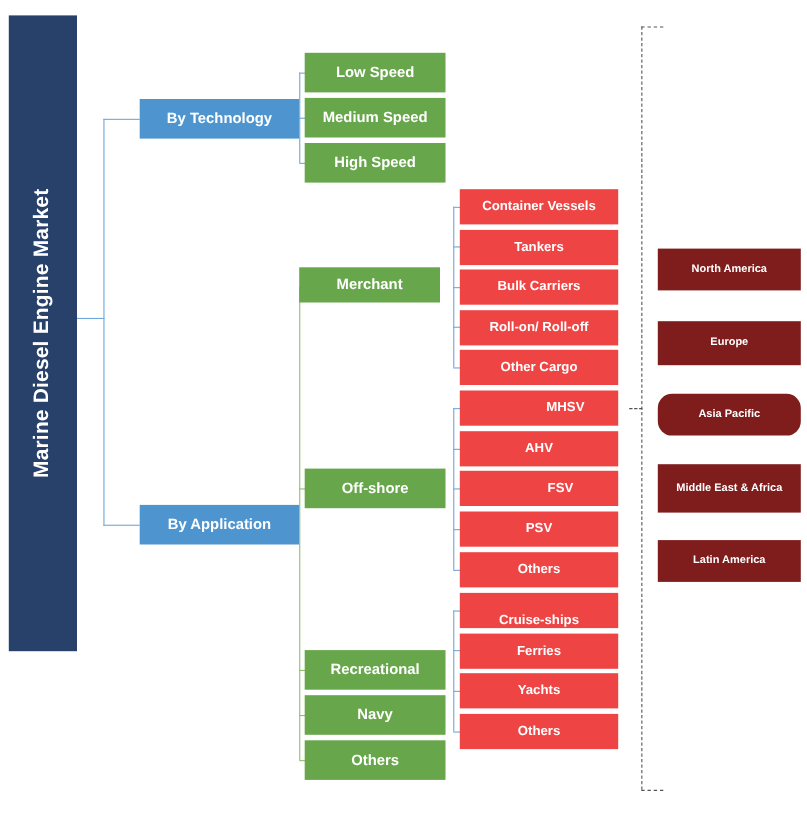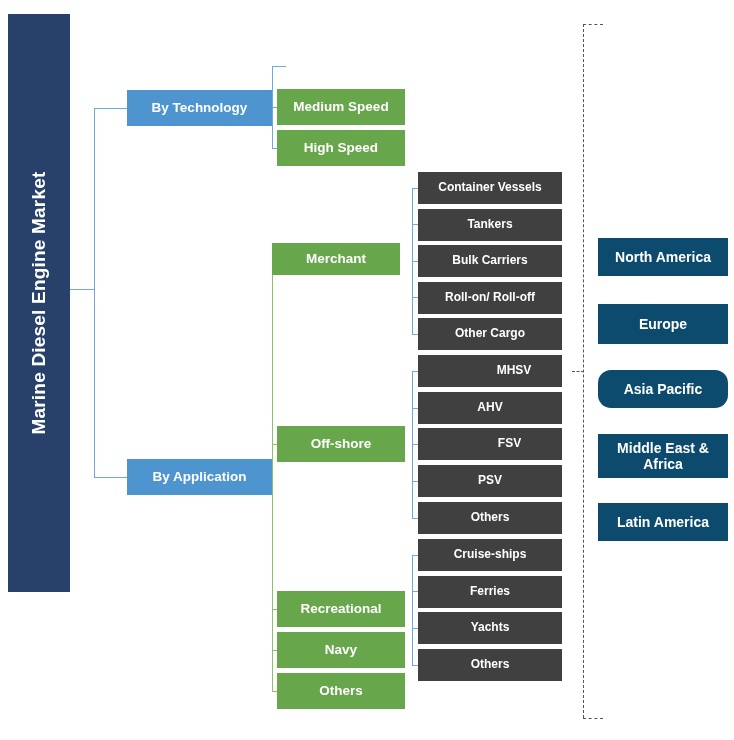--- a/index.html
+++ b/index.html
@@ -53,27 +53,26 @@
   }
   .lvl1 {
     background: #4e95d0;
     font-size: 13.5px;
   }
   .lvl2 {
     background: #68a64b;
     font-size: 13.5px;
   }
   .lvl3 {
-    background: #404040;
+    background: #ef4444;
     font-size: 12px;
   }
   .region {
-    background: #0c4a6e;
-    font-size: 14px;
-    margin-top: 12px;
+    background: #7f1d1d;
+    font-size: 10px;
   }
 
   
   .line {
     position: absolute;
     background: #6fa8dc;
   }
   .line.green {
     background: #8cc06a;
   }
@@ -110,20 +109,23 @@
 
   <div class="node lvl1" style="left:127px; top:459px; width:145px; height:36px;">
     <span>By Application</span>
   </div>
 
   <div class="line v" style="left:272px; top:66px; height:82px;"></div>
   <div class="line h" style="left:272px; top:66px; width:14px;"></div>
   <div class="line h" style="left:272px; top:107px; width:14px;"></div>
   <div class="line h" style="left:272px; top:148px; width:14px;"></div>
 
+  <div class="node lvl2" style="left:277px; top:48px; width:128px; height:36px;">
+    <span>Low Speed</span>
+  </div>
   <div class="node lvl2" style="left:277px; top:89px; width:128px; height:36px;">
     <span>Medium Speed</span>
   </div>
   <div class="node lvl2" style="left:277px; top:130px; width:128px; height:36px;">
     <span>High Speed</span>
   </div>
 
   <div class="line green v" style="left:272px; top:261px; height:430px;"></div>
   <div class="line green h" style="left:272px; top:261px; width:14px;"></div>
   <div class="line green h" style="left:272px; top:444px; width:14px;"></div>
@@ -192,21 +194,21 @@
   <div class="node lvl3" style="left:418px; top:502px; width:144px; height:32px;">
     <span>Others</span>
   </div>
 
   <div class="line v" style="left:412px; top:555px; height:110px;"></div>
   <div class="line h" style="left:412px; top:555px; width:12px;"></div>
   <div class="line h" style="left:412px; top:591px; width:12px;"></div>
   <div class="line h" style="left:412px; top:628px; width:12px;"></div>
   <div class="line h" style="left:412px; top:665px; width:12px;"></div>
 
-  <div class="node lvl3" style="left:418px; top:539px; width:144px; height:32px;">
+  <div class="node lvl3" style="left:418px; top:539px; width:144px; height:32px;align-items:flex-end;">
     <span>Cruise-ships</span>
   </div>
   <div class="node lvl3" style="left:418px; top:576px; width:144px; height:32px;">
     <span>Ferries</span>
   </div>
   <div class="node lvl3" style="left:418px; top:612px; width:144px; height:32px;">
     <span>Yachts</span>
   </div>
   <div class="node lvl3" style="left:418px; top:649px; width:144px; height:32px;">
     <span>Others</span>

